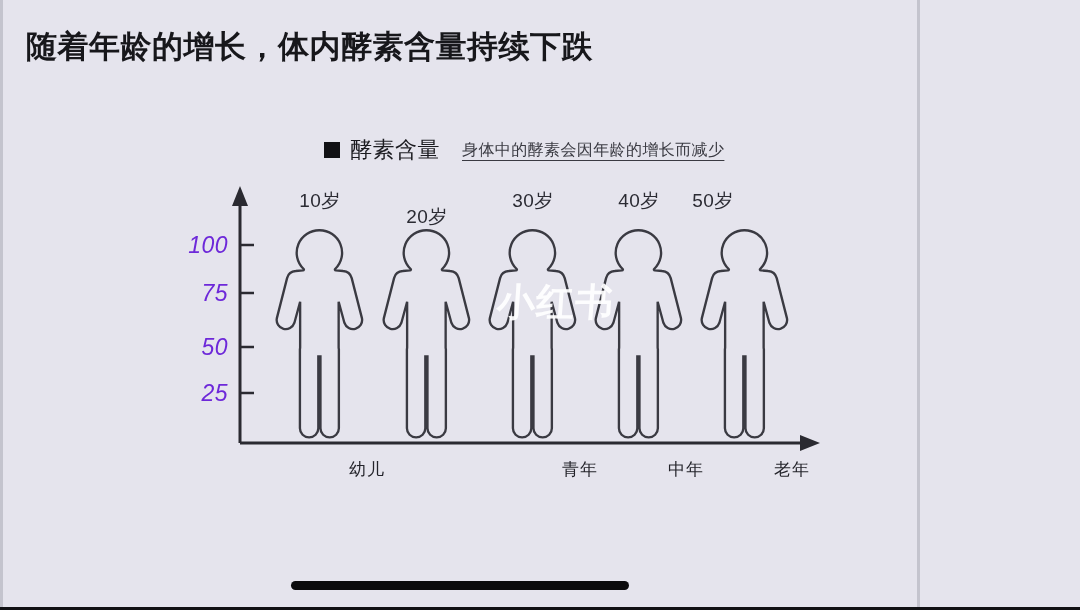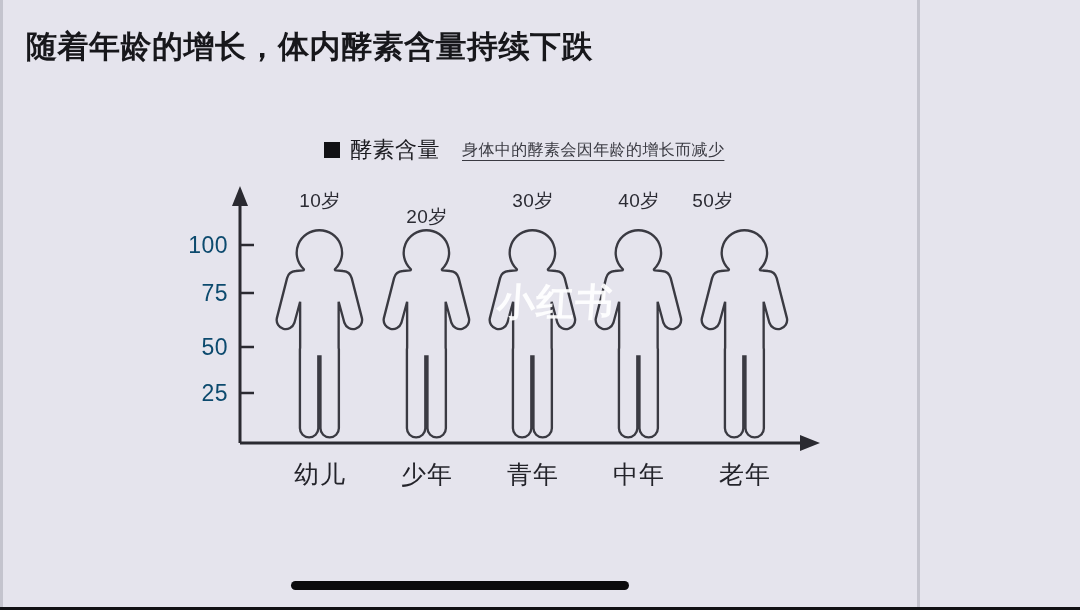--- a/index.html
+++ b/index.html
@@ -61,40 +61,41 @@
     position:absolute;
     left:0; top:0;
     width:1080px; height:610px;
     pointer-events:none;
   }
 
   
   .axis-num {
     position:absolute;
     font-size:23px;
-    color:#0c4a6e;
+    color:#6d28d9;
     text-align:right;
     width:60px;
     transform:translateY(-50%);
     letter-spacing:0.5px;
+    font-style:italic;
   }
   .age-label {
     position:absolute;
     font-size:19px;
     color:#2b2b33;
     text-align:center;
     width:110px;
     transform:translateX(-50%);
     letter-spacing:0.5px;
   }
   .stage-label {
     position:absolute;
-    font-size:25px;
+    font-size:17px;
     color:#23232a;
-    text-align:center;
+    text-align:right;
     width:130px;
     transform:translateX(-50%);
     letter-spacing:1px;
   }
 
   
   #watermark {
     position:absolute;
     left:497px; top:277px;
     font-size:38px;
@@ -283,21 +284,20 @@
   <div class="axis-num" style="left:168px; top:347px;">50</div>
   <div class="axis-num" style="left:168px; top:393px;">25</div>
 
   <div class="age-label" style="left:320px; top:188px;">10岁</div>
   <div class="age-label" style="left:427px; top:180px;margin-top:24px;">20岁</div>
   <div class="age-label" style="left:533px; top:188px;">30岁</div>
   <div class="age-label" style="left:639px; top:188px;">40岁</div>
   <div class="age-label" style="left:713px; top:188px;">50岁</div>
 
   <div class="stage-label" style="left:320px; top:458px;">幼儿</div>
-  <div class="stage-label" style="left:427px; top:458px;">少年</div>
   <div class="stage-label" style="left:533px; top:458px;">青年</div>
   <div class="stage-label" style="left:639px; top:458px;">中年</div>
   <div class="stage-label" style="left:745px; top:458px;">老年</div>
 
   <div id="watermark">小红书</div>
 
   <div id="home-bar"></div>
   <div id="bottom-edge"></div>
 
 </div>

